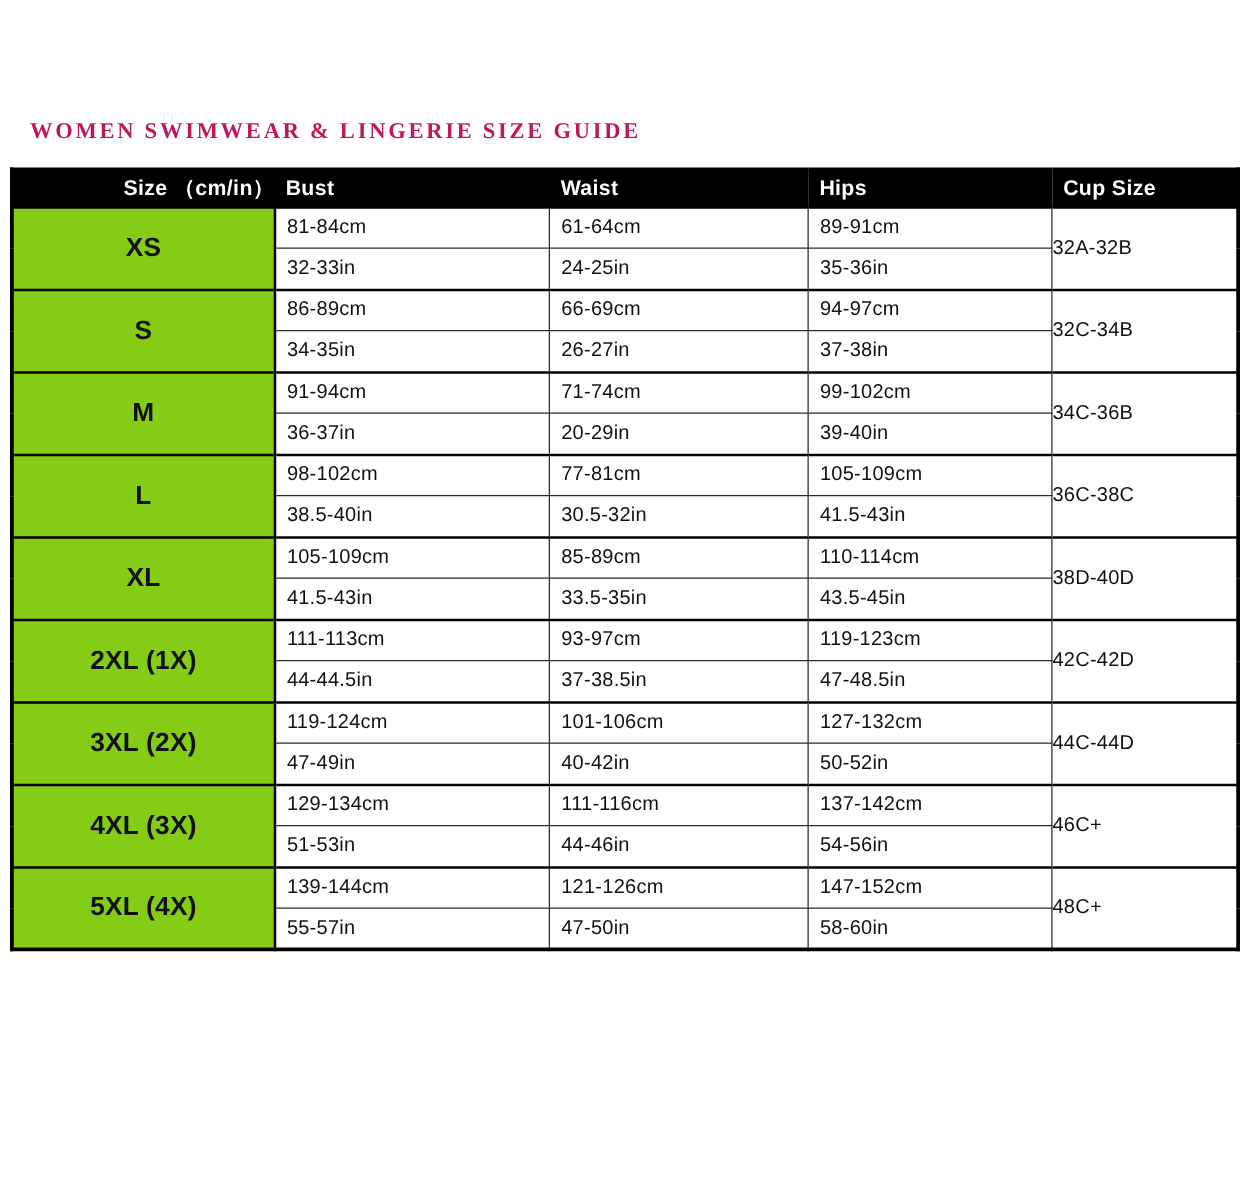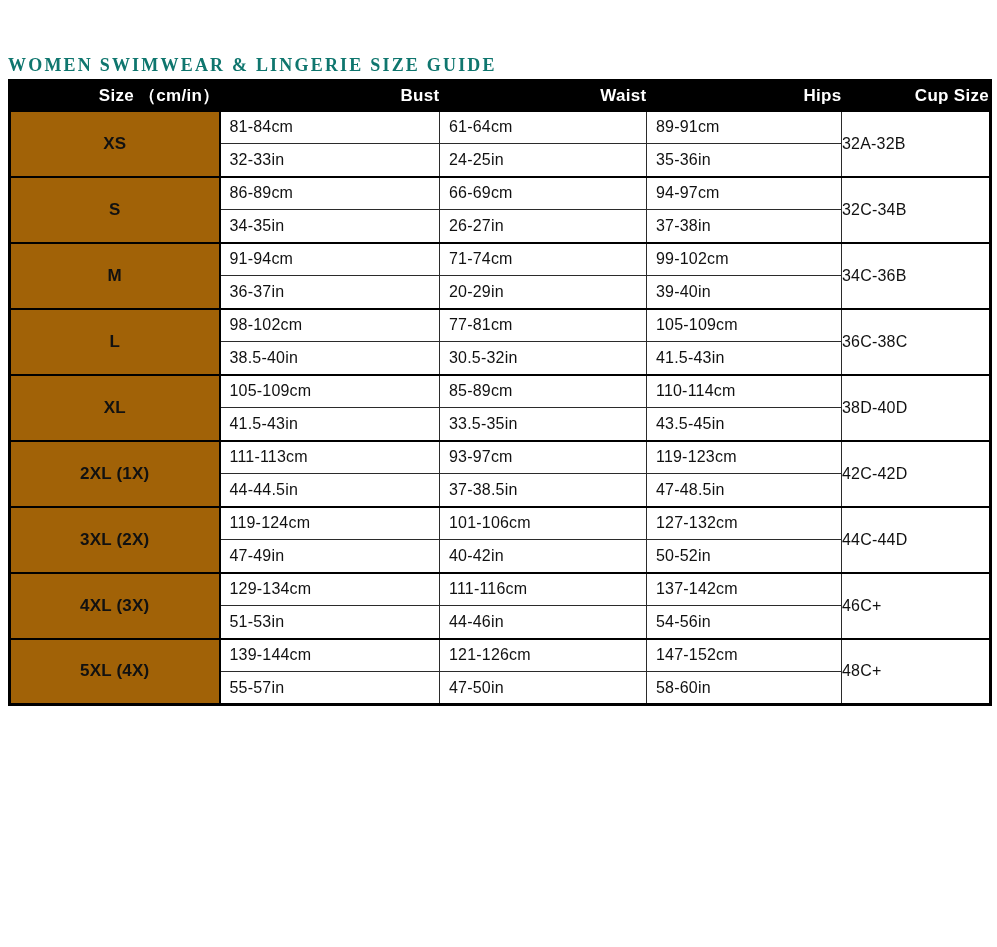--- a/index.html
+++ b/index.html
@@ -17,41 +17,41 @@
   .page {
     padding-left: 8px;
     padding-right: 8px;
     box-sizing: border-box;
   }
   .title {
     font-family: "Liberation Serif", serif;
     font-weight: 700;
     font-size: 18px;
     letter-spacing: 2.2px;
-    margin: 0;
-    padding-top: 55px;
+    margin: 16px;
+    padding-top: 78px;
     padding-bottom: 3px;
     white-space: nowrap;
-    color: #0f766e;
+    color: #be185d;
   }
   table.size-guide {
     border-collapse: collapse;
     table-layout: fixed;
     width: 981px;
     border: 3px solid #000000;
   }
   thead tr {
     height: 30px;
   }
   th {
     background: #000000;
     color: #ffffff;
     font-size: 17px;
     font-weight: 700;
-    text-align: right;
+    text-align: left;
     padding: 0 0 0 9px;
     letter-spacing: 0.3px;
   }
   th.size-col-header {
     text-align: right;
     padding: 0;
   }
   tbody tr {
     height: 33px;
   }
@@ -62,24 +62,24 @@
     background: #ffffff;
     vertical-align: middle;
     letter-spacing: 0.2px;
     white-space: nowrap;
   }
   tr.row-cm td {
     border-top: 2px solid #000000;
     margin-top: 41px;
   }
   td.size-cell {
-    background: #a16207;
+    background: #84cc16;
     text-align: center;
     font-weight: 700;
-    font-size: 17px;
+    font-size: 21px;
     padding: 0;
     border-right: 2px solid #000000;
   }
   td.cup-cell {
     text-align: left;
     padding: 0;
   }
 </style>
 </head>
 <body>

